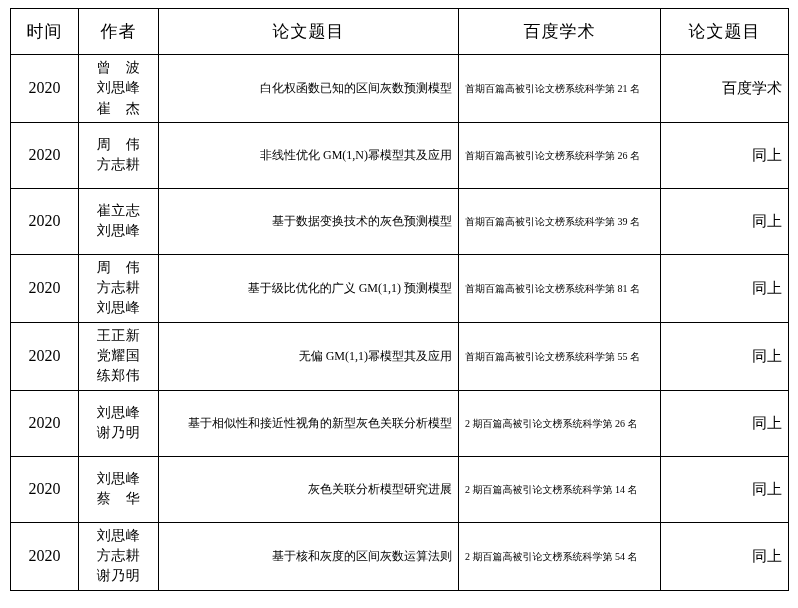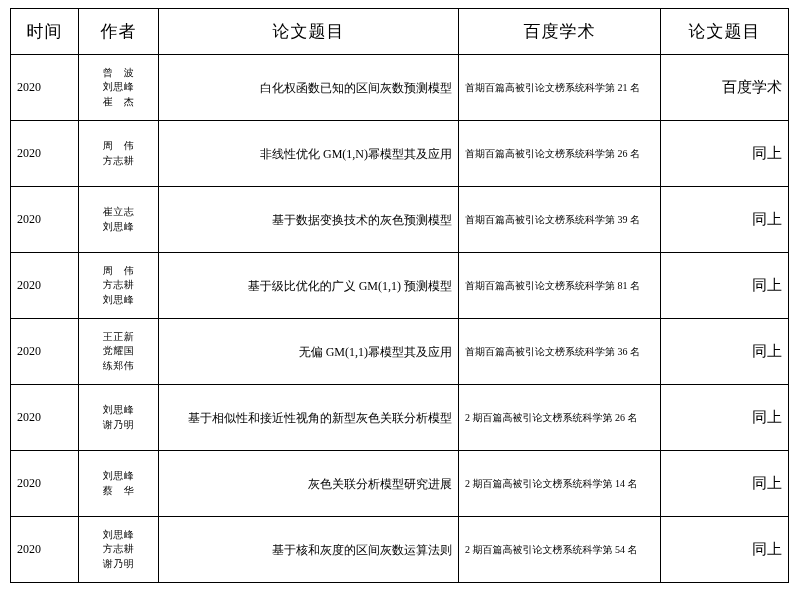--- a/index.html
+++ b/index.html
@@ -42,25 +42,26 @@
   col.c-dept   { width: 128px; }
 
   thead th {
     font-size: 17px;
     font-weight: normal;
     text-align: center;
     height: 46px;
     letter-spacing: 1px;
   }
   td.year {
-    font-size: 12px;
+    text-align: center;
+    font-size: 16px;
   }
   td.author {
     text-align: center;
-    font-size: 10px;
+    font-size: 14px;
     line-height: 1.45;
     letter-spacing: 0.5px;
   }
   td.author .a-line { display: block; white-space: pre; }
   td.title {
     text-align: right;
     font-size: 12px;
     line-height: 1.5;
   }
   td.rank {
@@ -139,21 +140,21 @@
         <td class="dept">同上</td>
       </tr>
       <tr>
         <td class="year">2020</td>
         <td class="author">
           <span class="a-line">王正新</span>
           <span class="a-line">党耀国</span>
           <span class="a-line">练郑伟</span>
         </td>
         <td class="title">无偏 GM(1,1)幂模型其及应用</td>
-        <td class="rank">首期百篇高被引论文榜系统科学第 36 名</td>
+        <td class="rank">首期百篇高被引论文榜系统科学第 55 名</td>
         <td class="dept">同上</td>
       </tr>
       <tr>
         <td class="year">2020</td>
         <td class="author">
           <span class="a-line">刘思峰</span>
           <span class="a-line">谢乃明</span>
         </td>
         <td class="title">基于相似性和接近性视角的新型灰色关联分析模型</td>
         <td class="rank">2 期百篇高被引论文榜系统科学第 26 名</td>

